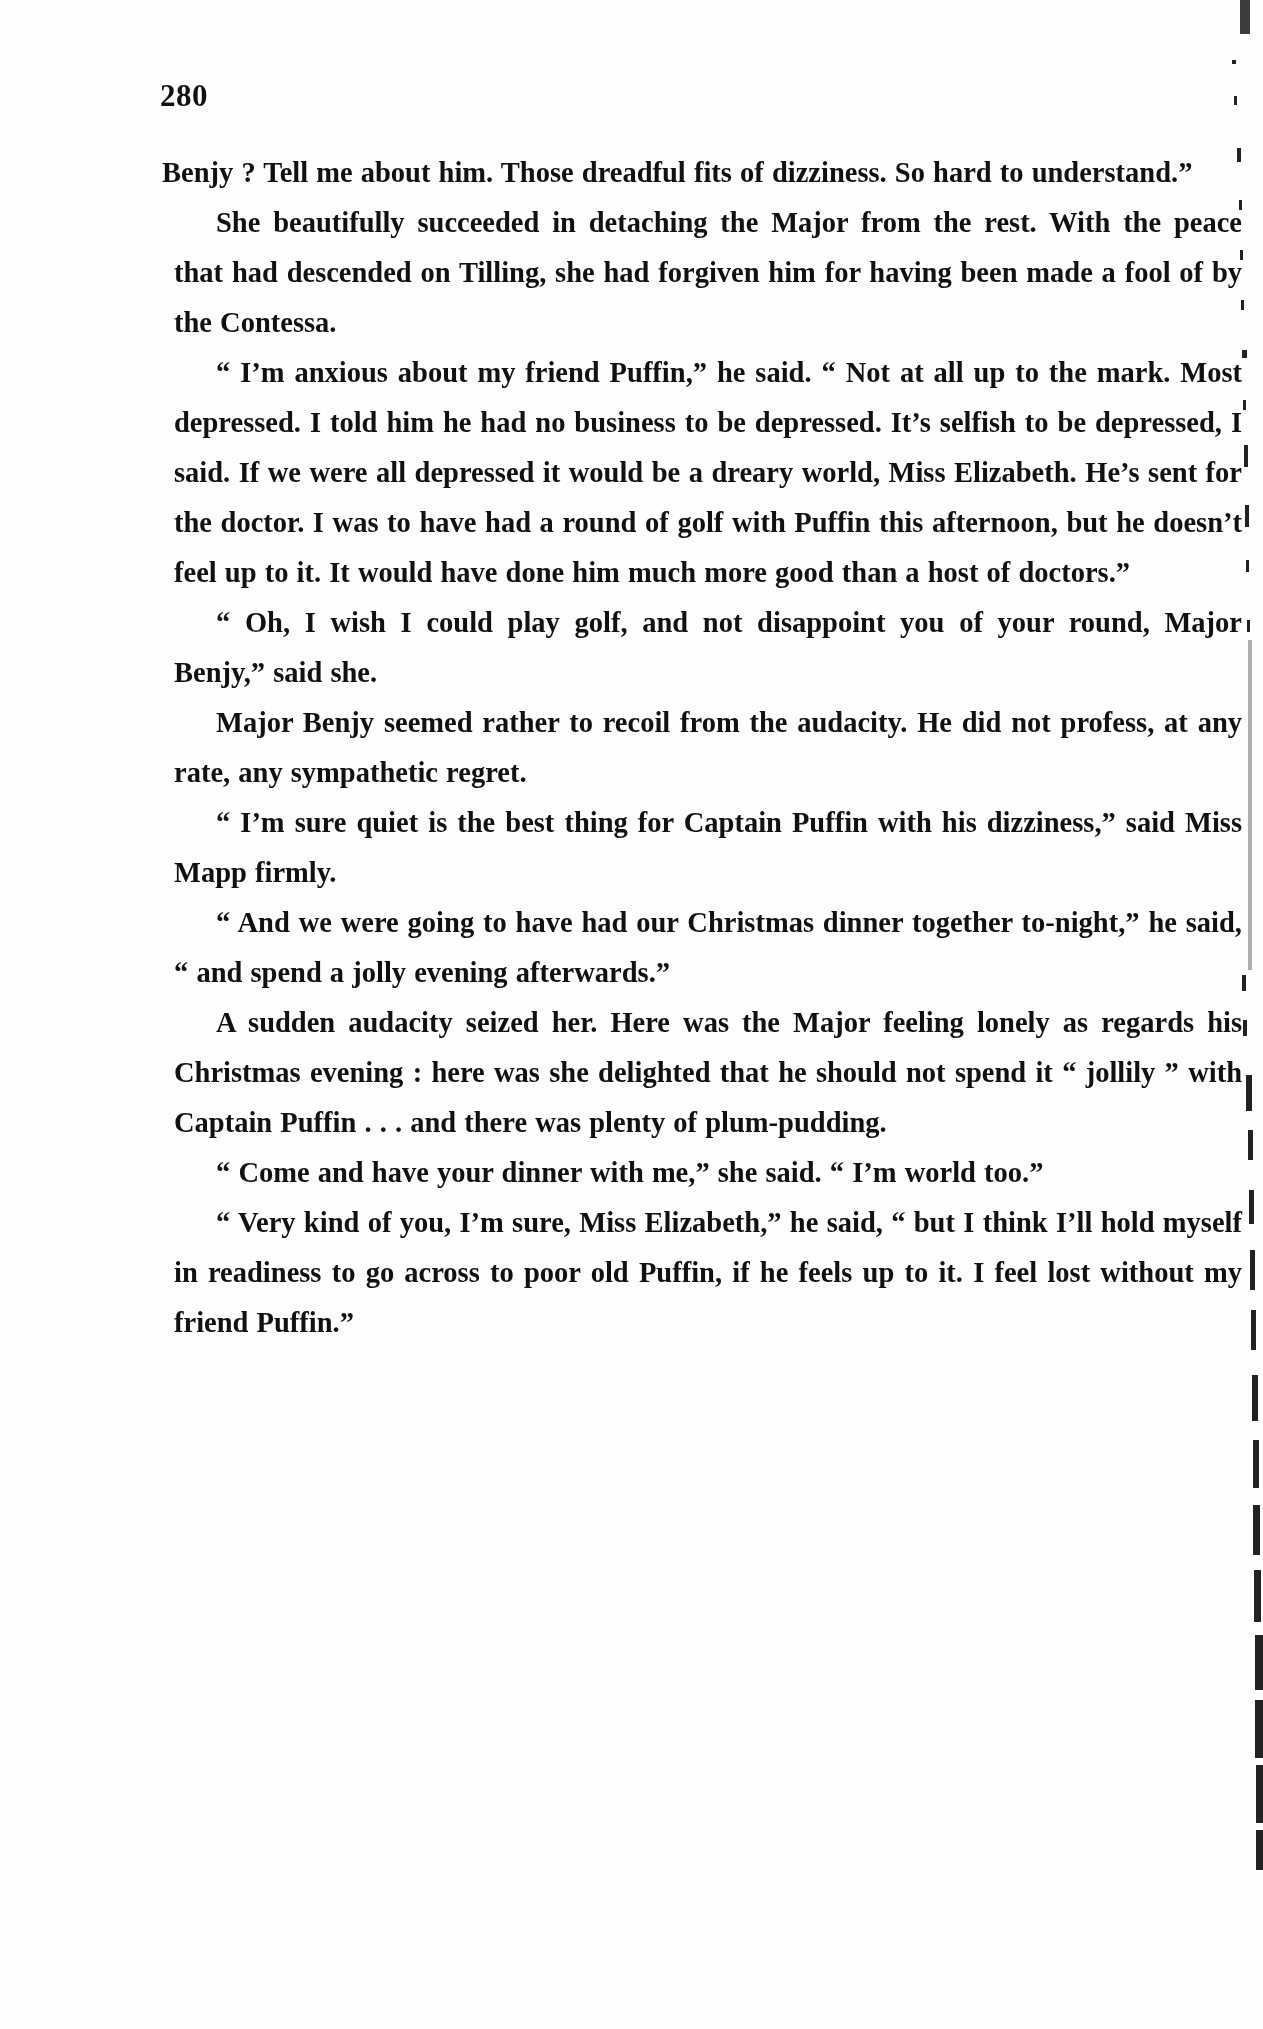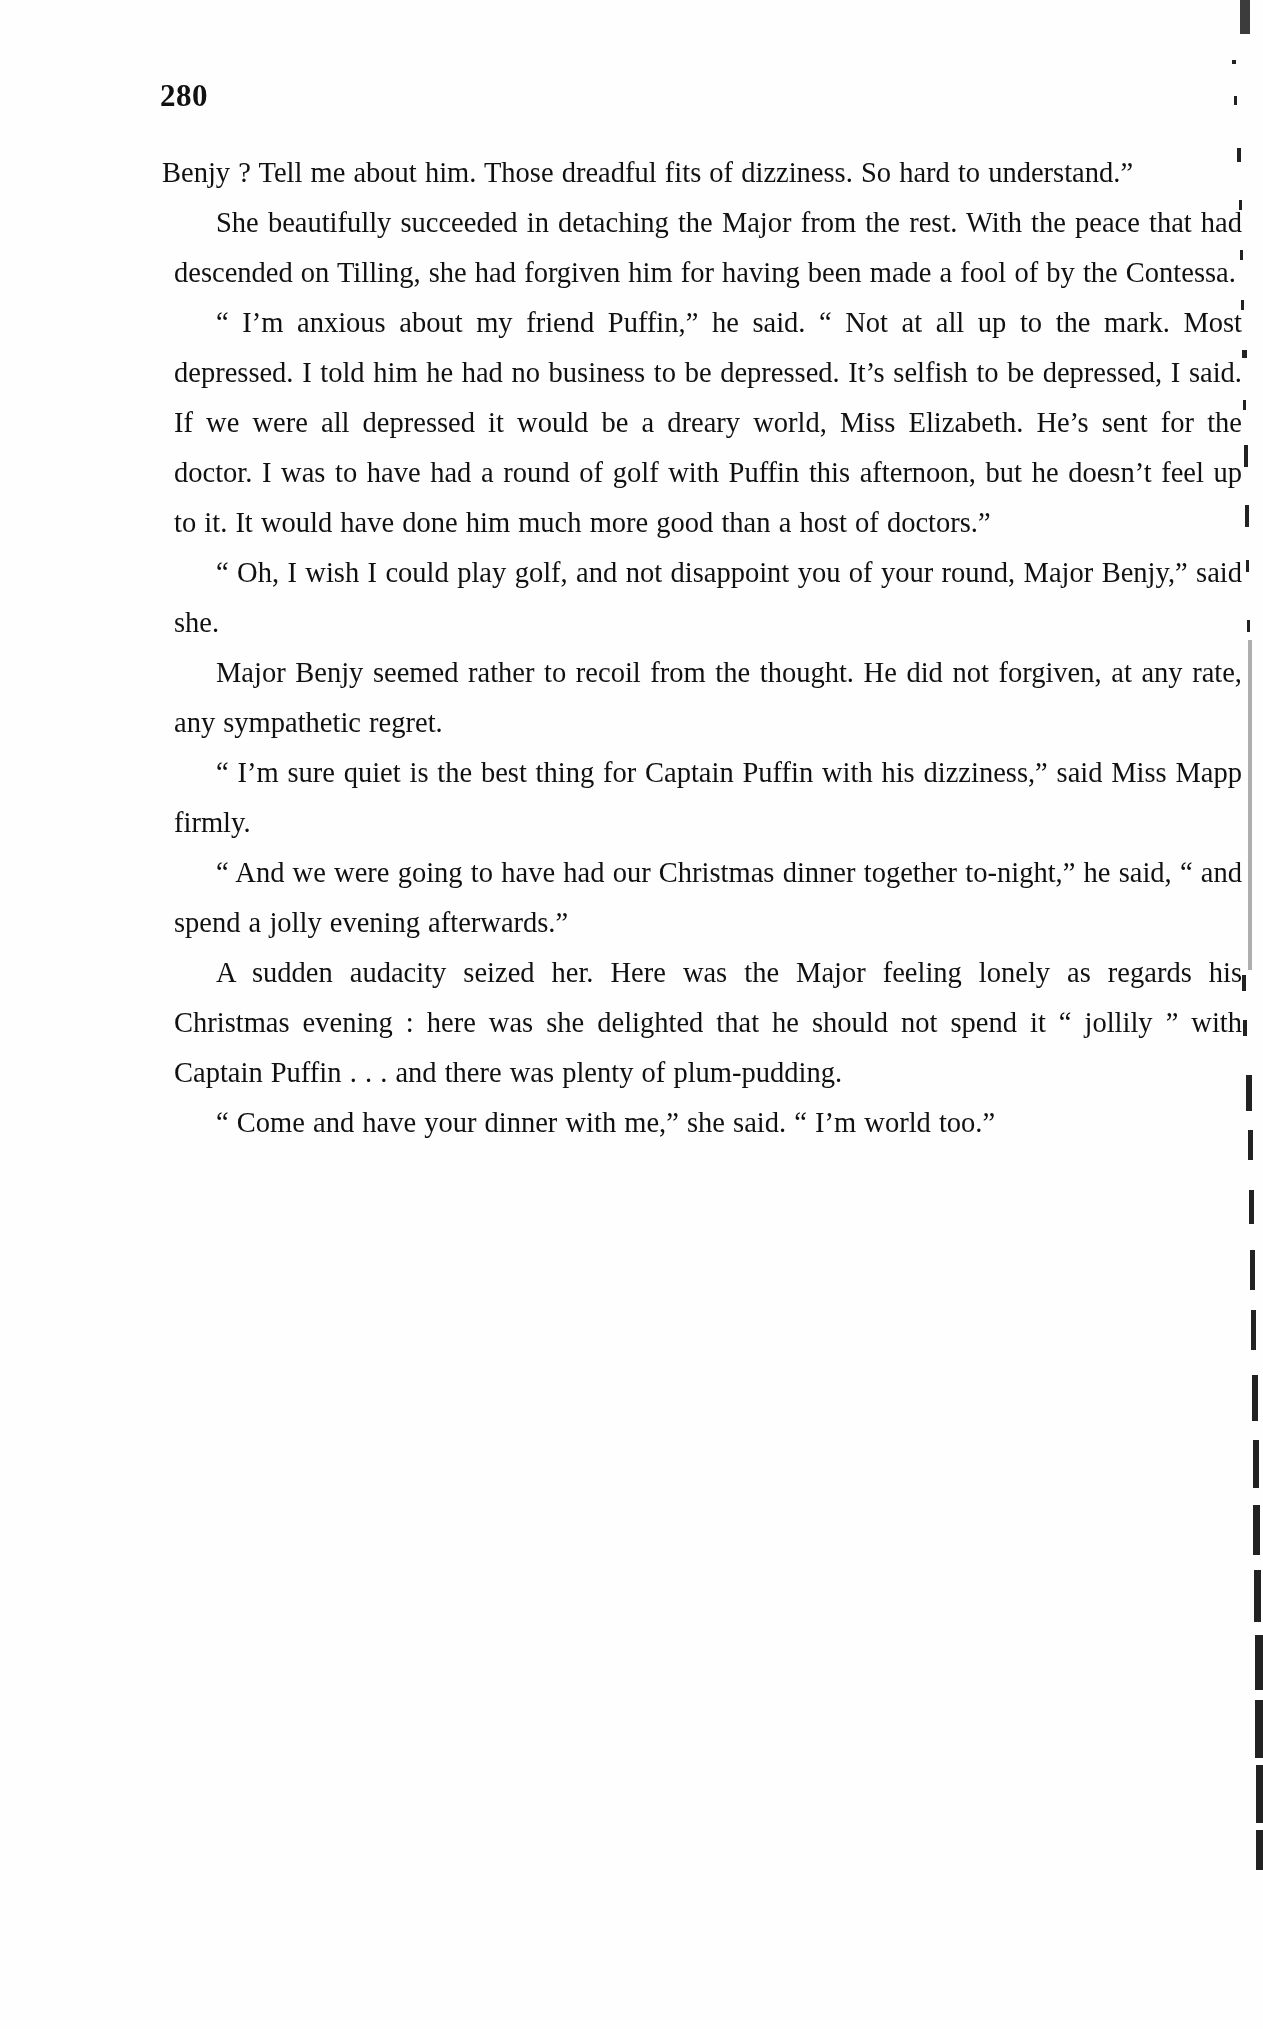--- a/index.html
+++ b/index.html
@@ -63,20 +63,21 @@
     width: 1080px;
   }
   p {
     margin: 0;
     font-size: 28.5px;
     line-height: 50px;
     text-align: justify;
     text-justify: inter-word;
     word-spacing: 1px;
     hyphens: none;
+    font-weight: bold;
   }
   p.indent {
     text-indent: 42px;
     margin-left: 12px;
   }
   
   .speck {
     position: absolute;
     background: #222;
   }
@@ -119,20 +120,21 @@
 
   <div class="header-row">
     <div class="folio">280</div>
   </div>
 
   <div class="textblock">
     <p>Benjy ? Tell me about him. Those dreadful fits of dizziness. So hard to understand.”</p>
     <p class="indent">She beautifully succeeded in detaching the Major from the rest. With the peace that had descended on Tilling, she had forgiven him for having been made a fool of by the Contessa.</p>
     <p class="indent">“ I’m anxious about my friend Puffin,” he said. “ Not at all up to the mark. Most depressed. I told him he had no business to be depressed. It’s selfish to be depressed, I said. If we were all depressed it would be a dreary world, Miss Elizabeth. He’s sent for the doctor. I was to have had a round of golf with Puffin this afternoon, but he doesn’t feel up to it. It would have done him much more good than a host of doctors.”</p>
     <p class="indent">“ Oh, I wish I could play golf, and not disappoint you of your round, Major Benjy,” said she.</p>
-    <p class="indent">Major Benjy seemed rather to recoil from the thought. He did not forgiven, at any rate, any sympathetic regret.</p>
+    <p class="indent">Major Benjy seemed rather to recoil from the audacity. He did not profess, at any rate, any sympathetic regret.</p>
     <p class="indent">“ I’m sure quiet is the best thing for Captain Puffin with his dizziness,” said Miss Mapp firmly.</p>
     <p class="indent">“ And we were going to have had our Christmas dinner together to-night,” he said, “ and spend a jolly evening afterwards.”</p>
     <p class="indent">A sudden audacity seized her. Here was the Major feeling lonely as regards his Christmas evening : here was she delighted that he should not spend it “ jollily ” with Captain Puffin . . . and there was plenty of plum-pudding.</p>
     <p class="indent">“ Come and have your dinner with me,” she said. “ I’m world too.”</p>
+    <p class="indent">“ Very kind of you, I’m sure, Miss Elizabeth,” he said, “ but I think I’ll hold myself in readiness to go across to poor old Puffin, if he feels up to it. I feel lost without my friend Puffin.”</p>
   </div>
 
 </div>
 
 </body></html>

